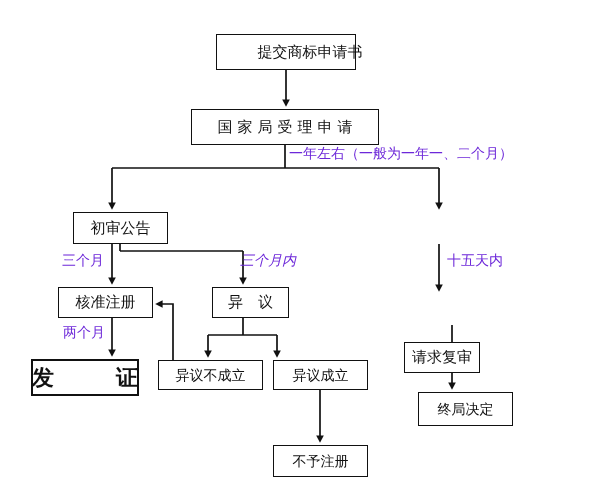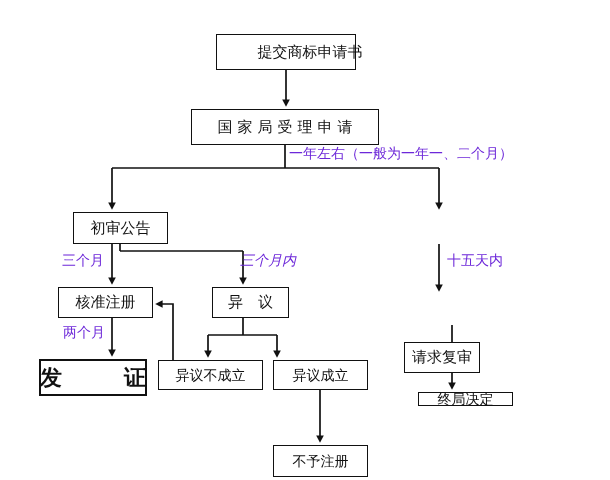--- a/index.html
+++ b/index.html
@@ -6,21 +6,21 @@
   body{width:610px;height:480px;overflow:hidden;
        font-family:"DejaVu Sans","Liberation Sans",sans-serif;}
   #chart{position:relative;width:610px;height:480px;background:#fff;}
   #wires{position:absolute;left:0;top:0;width:610px;height:480px;}
   .node{position:absolute;box-sizing:border-box;background:#ffffff;
         border:1.6px solid #111111;display:flex;align-items:center;
         justify-content:center;color:#111111;font-size:15px;
         line-height:1;white-space:nowrap;z-index:2;}
   .node.wide{letter-spacing:5px;text-indent:5px;}
   .node.emph{font-size:22px;font-weight:bold;letter-spacing:20px;
-             text-indent:20px;border-width:2.4px;margin-left:8px;}
+             text-indent:20px;border-width:2.4px;}
   .edgelabel{position:absolute;color:#6d28d9;font-size:14px;
              line-height:1;white-space:nowrap;background:transparent;z-index:3;}
 </style>
 </head>
 <body>
 
 <div id="chart">
 
   <svg id="wires" viewBox="0 0 610 480" xmlns="http://www.w3.org/2000/svg">
     <defs>
@@ -76,21 +76,21 @@
   <div class="node emph" style="left:31px;top:359px;width:108px;height:37px;">发　证</div>
 
   <div class="node" style="left:158px;top:360px;width:105px;height:30px;font-size:14px;">异议不成立</div>
 
   <div class="node" style="left:273px;top:360px;width:95px;height:30px;font-size:14px;">异议成立</div>
 
   <div class="node" style="left:273px;top:445px;width:95px;height:32px;font-size:14px;">不予注册</div>
 
   <div class="node" style="left:404px;top:294px;width:76px;height:31px;margin-top:48px;">请求复审</div>
 
-  <div class="node" style="left:418px;top:392px;width:95px;height:14px;font-size:14px;">终局决定</div>
+  <div class="node" style="left:418px;top:392px;width:95px;height:34px;font-size:14px;">终局决定</div>
 
   <div class="edgelabel" style="left:289px;top:146px;">一年左右（一般为一年一、二个月）</div>
 
   <div class="edgelabel" style="left:62px;top:253px;">三个月</div>
 
   <div class="edgelabel" style="left:240px;top:253px;font-style:italic;">三个月内</div>
 
   <div class="edgelabel" style="left:447px;top:253px;">十五天内</div>
 
   <div class="edgelabel" style="left:63px;top:325px;">两个月</div>

